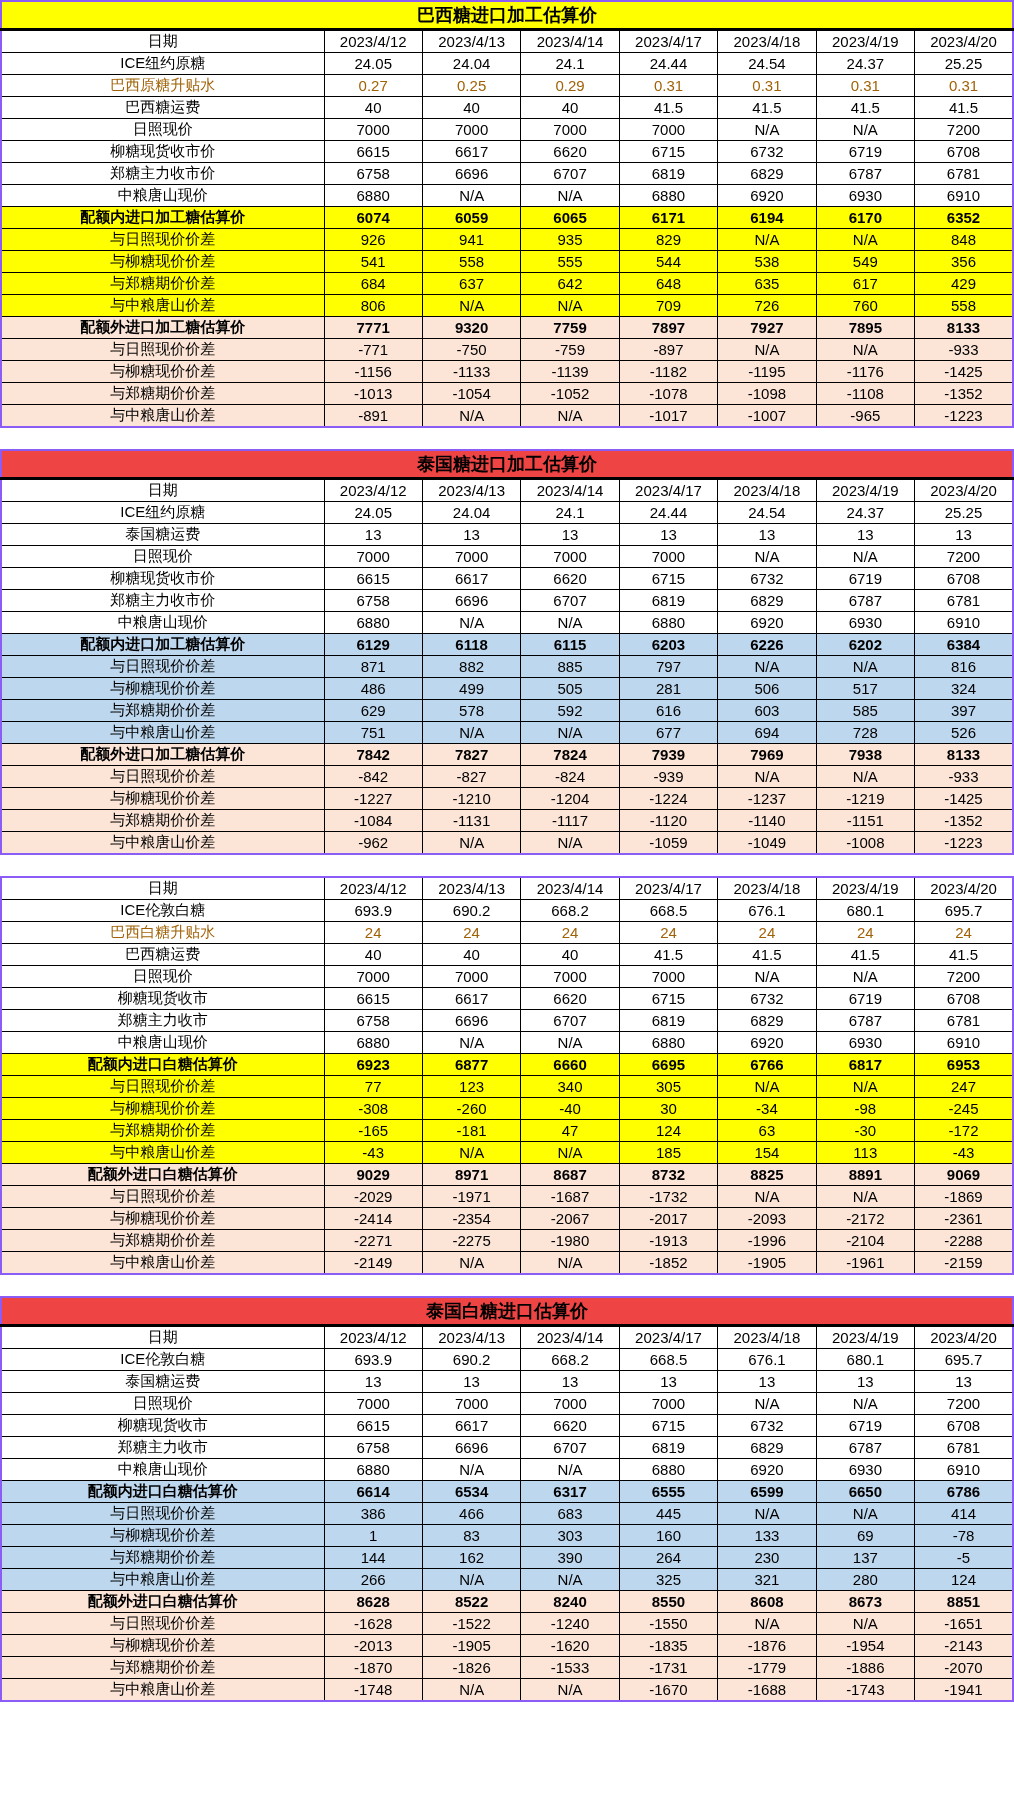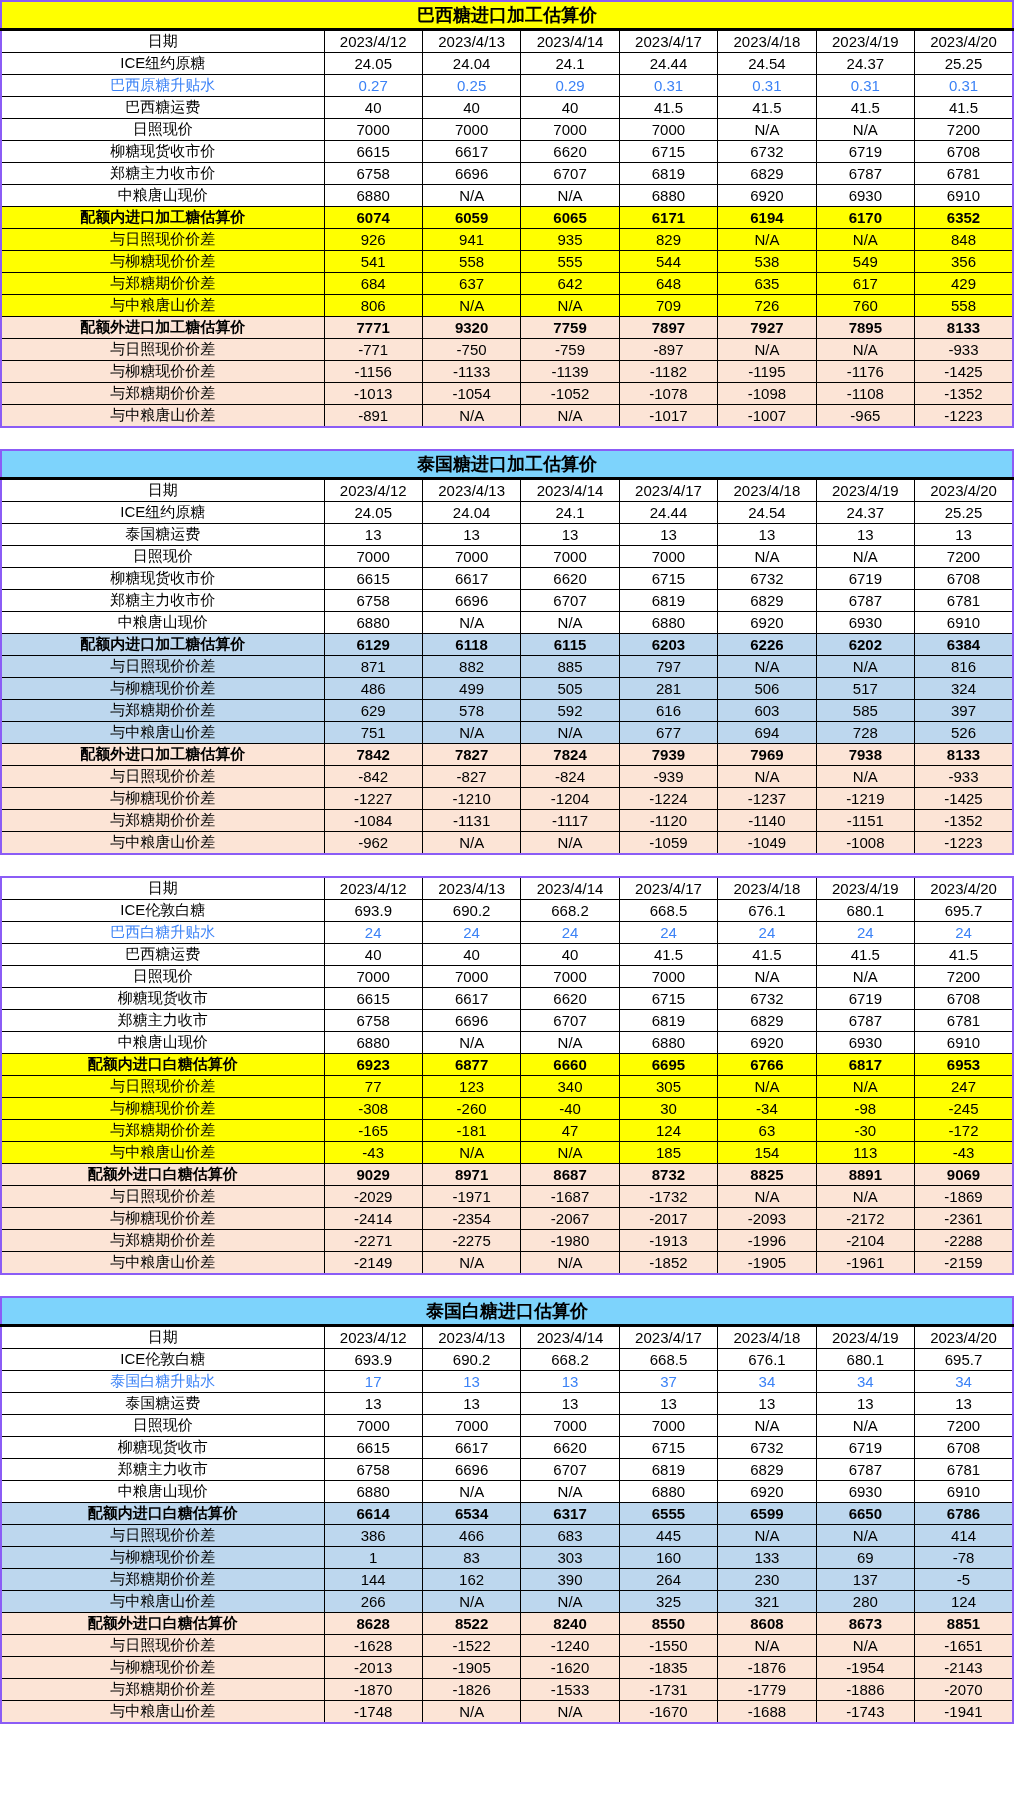--- a/index.html
+++ b/index.html
@@ -29,22 +29,22 @@
     overflow: hidden;
     white-space: nowrap;
   }
   td.title {
     height: 26px;
     font-size: 18px;
     font-weight: bold;
     border-bottom: 3px solid #000;
   }
   .theme-yellow td.title { background: #FFFF00; }
-  .theme-blue   td.title { background: #7dd3fc; }
-  .row-red td { color: #3b82f6; }
+  .theme-blue   td.title { background: #ef4444; }
+  .row-red td { color: #a16207; }
   .theme-yellow .row-accent td,
   .theme-yellow .row-accent-bold td { background: #FFFF00; }
   .theme-blue .row-accent td,
   .theme-blue .row-accent-bold td { background: #BDD7EE; }
   .row-peach td,
   .row-peach-bold td { background: #FCE4D6; }
   .row-accent-bold td,
   .row-peach-bold td { font-weight: bold; }
   col.col-label { width: 323px; }
 </style>
@@ -658,30 +658,20 @@
         <tr class="row-plain">
           <td>ICE伦敦白糖</td>
           <td>693.9</td>
           <td>690.2</td>
           <td>668.2</td>
           <td>668.5</td>
           <td>676.1</td>
           <td>680.1</td>
           <td>695.7</td>
         </tr>
-        <tr class="row-red">
-          <td>泰国白糖升贴水</td>
-          <td>17</td>
-          <td>13</td>
-          <td>13</td>
-          <td>37</td>
-          <td>34</td>
-          <td>34</td>
-          <td>34</td>
-        </tr>
         <tr class="row-plain">
           <td>泰国糖运费</td>
           <td>13</td>
           <td>13</td>
           <td>13</td>
           <td>13</td>
           <td>13</td>
           <td>13</td>
           <td>13</td>
         </tr>

